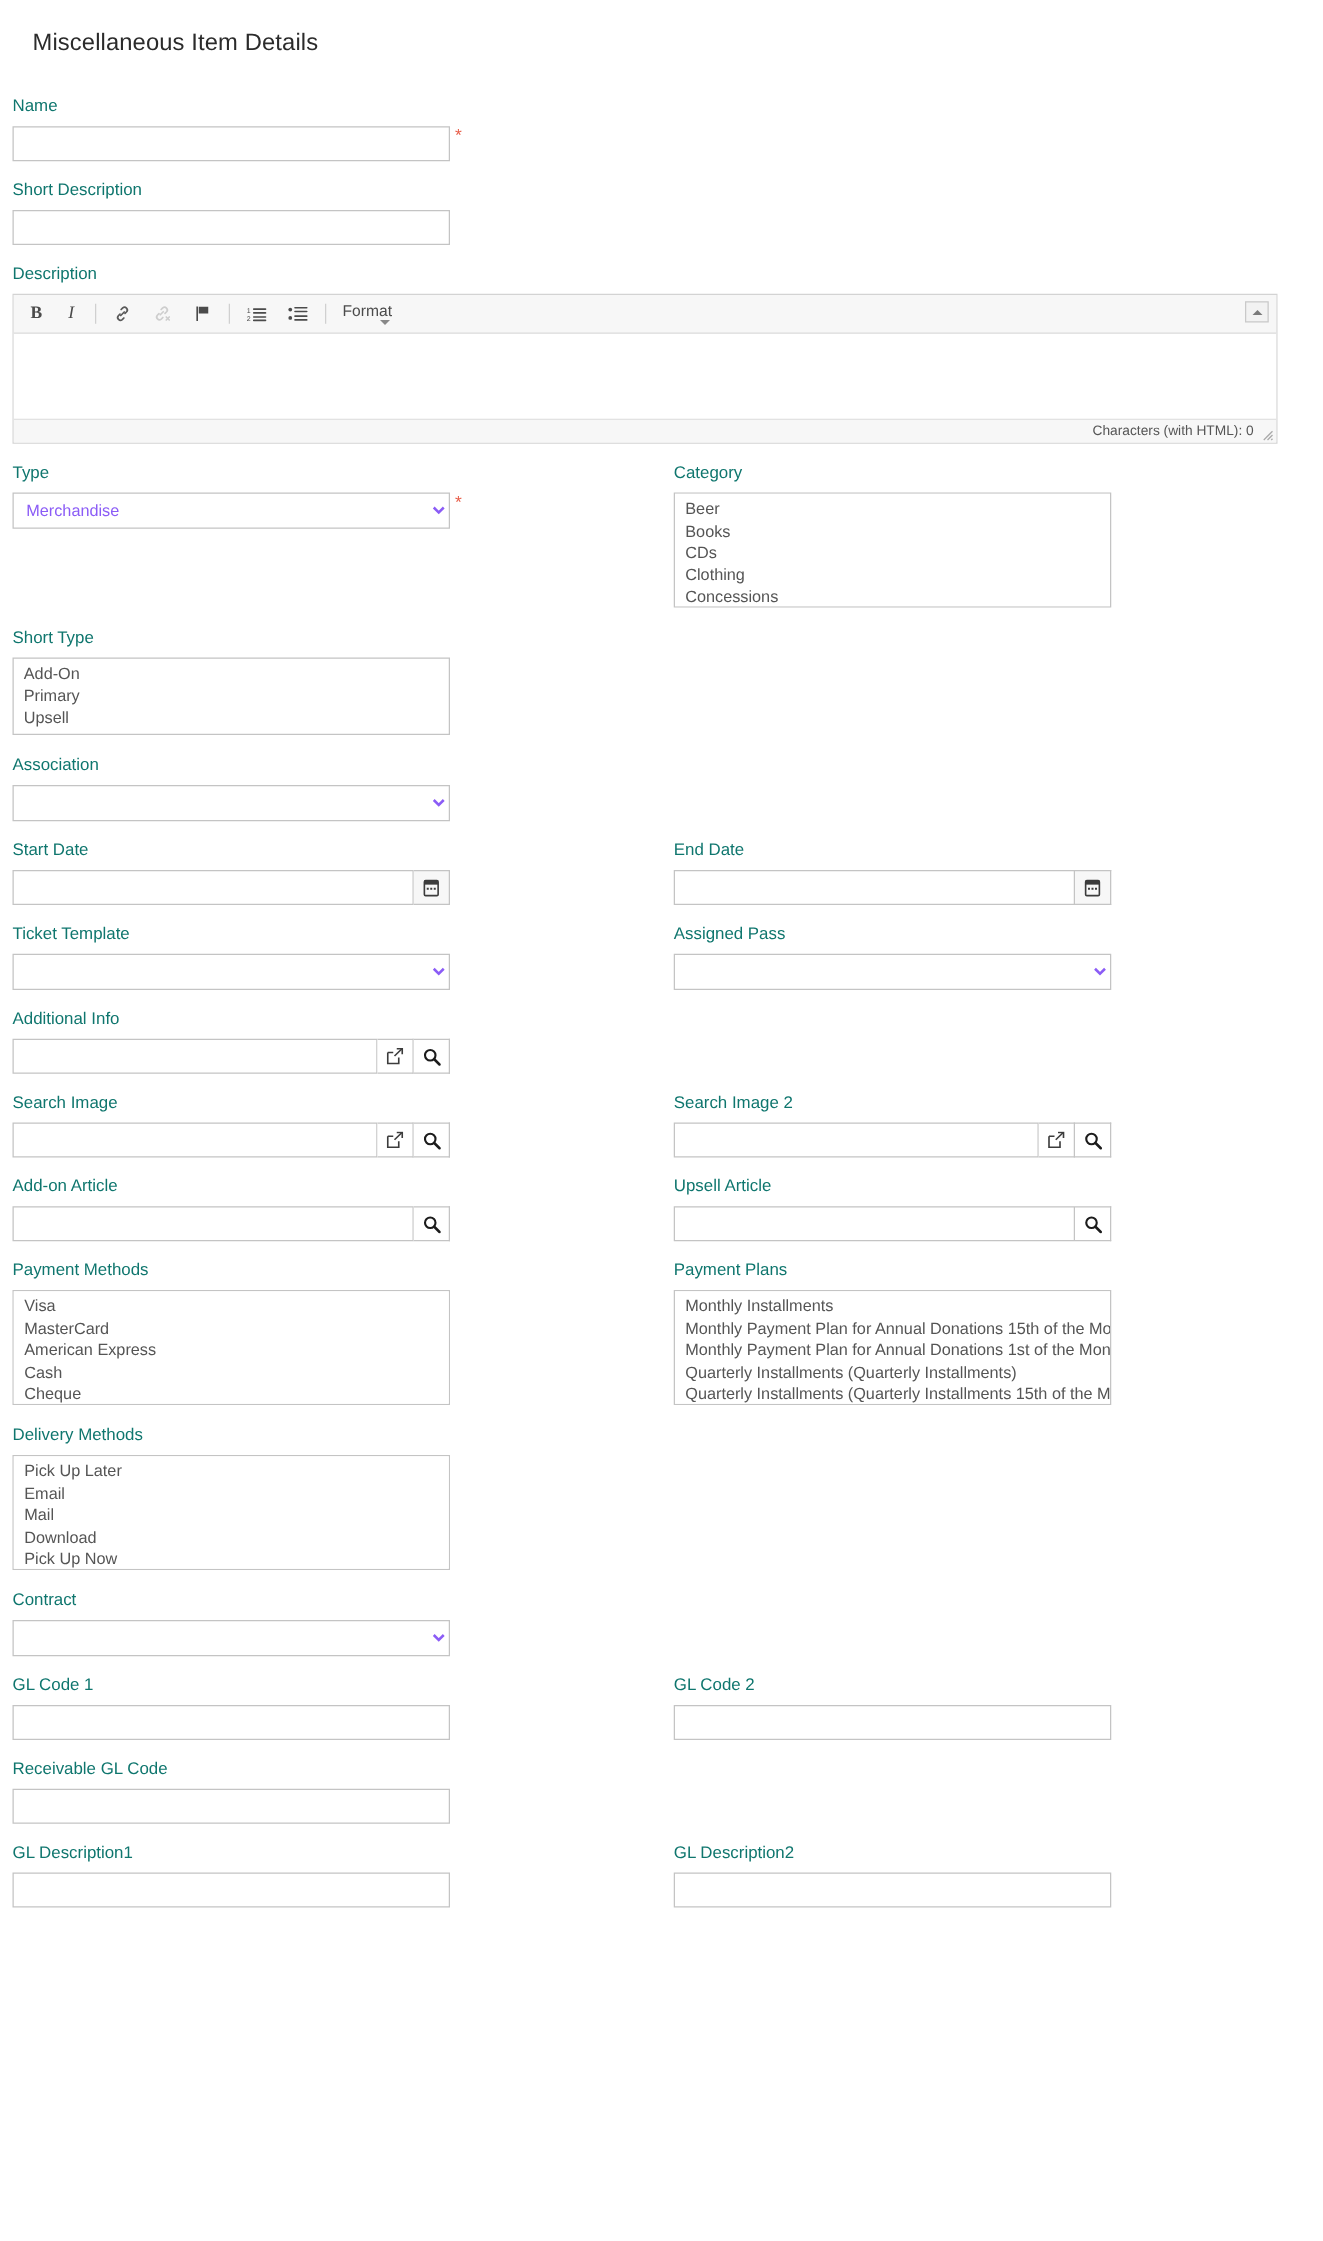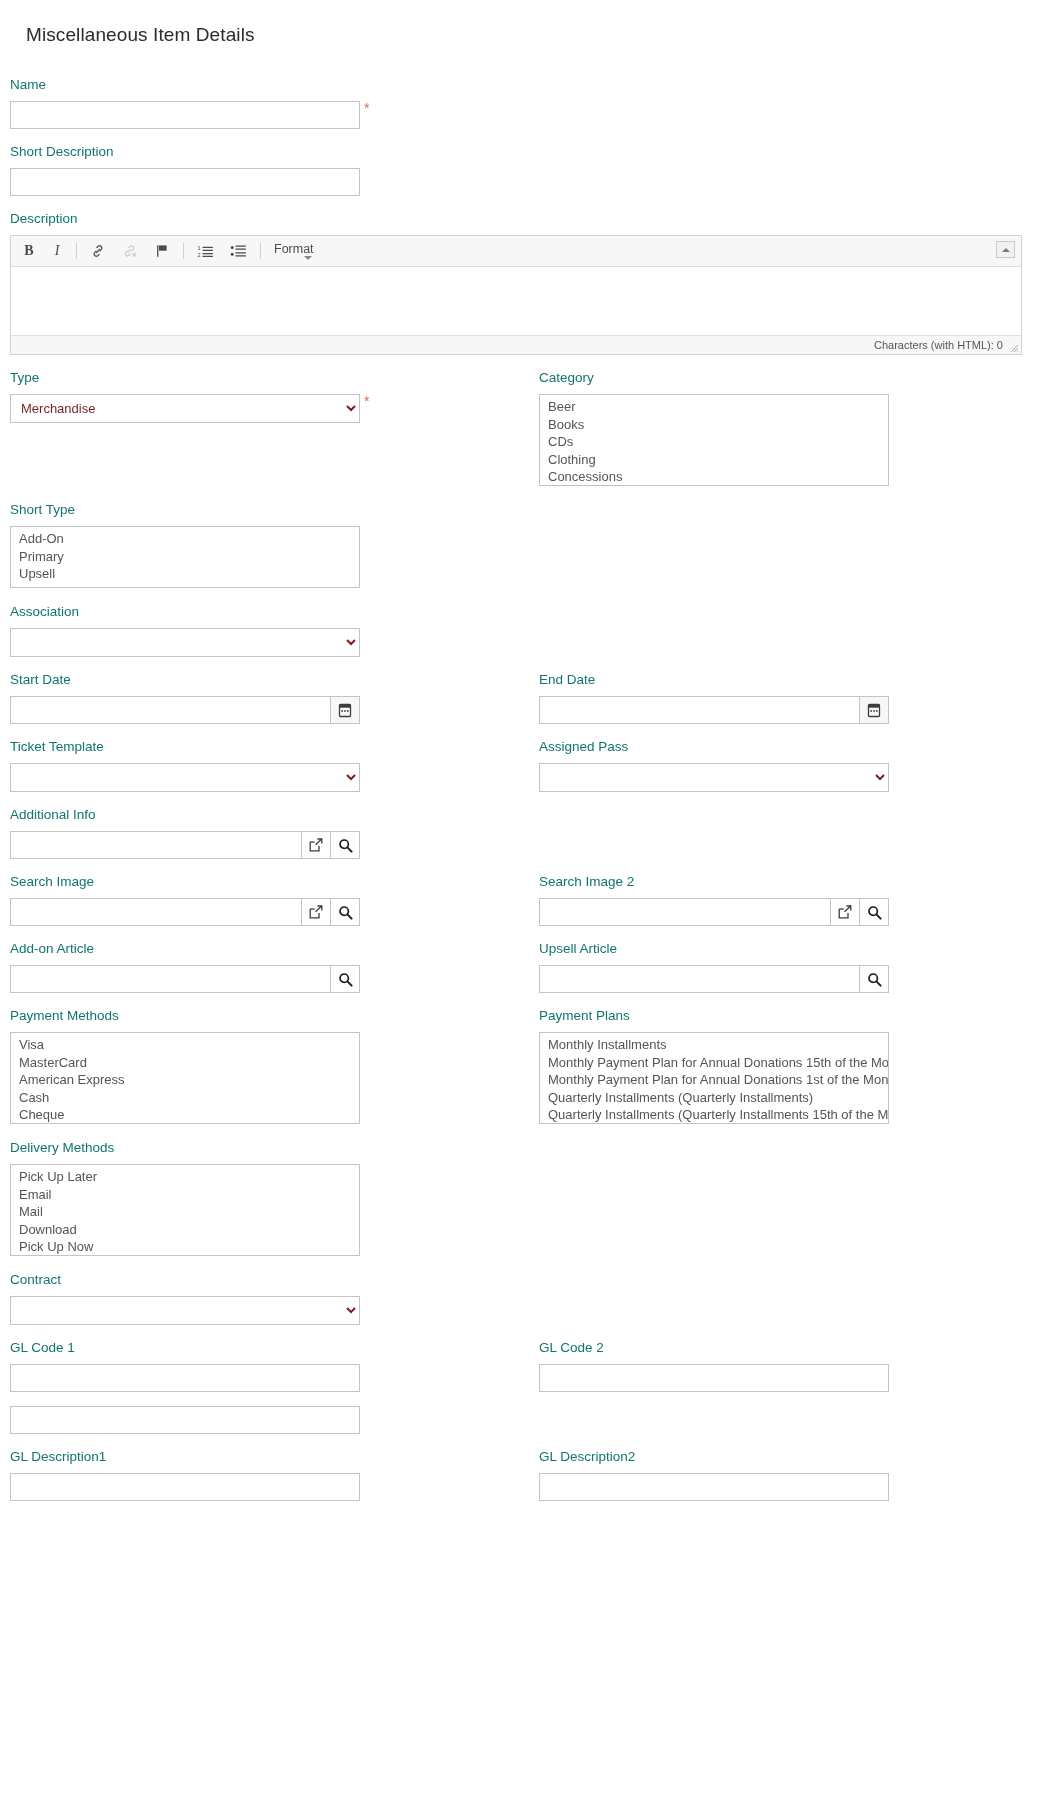--- a/index.html
+++ b/index.html
@@ -83,21 +83,21 @@
   }
 
   select.sel {
     width: 350px;
     height: 29px;
     box-sizing: border-box;
     border: 1px solid #c4c4c4;
     background: #ffffff;
     font-family: "Liberation Sans", sans-serif;
     font-size: 13px;
-    color: #7f1d1d;
+    color: #8b5cf6;
     padding: 2px 6px;
     border-radius: 0;
     outline: none;
   }
 
   select.listbox {
     width: 350px;
     box-sizing: border-box;
     border: 1px solid #c4c4c4;
     background: #ffffff;
@@ -649,20 +649,21 @@
       <div class="field">
         <label class="field-label">GL Code 2</label>
         <input class="txt" type="text" value="" style="">
       </div>
     </div>
   </div>
 
   <div class="row">
     <div class="col left">
       <div class="field">
+        <label class="field-label">Receivable GL Code</label>
         <input class="txt" type="text" value="" style="">
       </div>
     </div>
     <div class="col right"></div>
   </div>
 
   <div class="row">
     <div class="col left">
       <div class="field">
         <label class="field-label">GL Description1</label>

